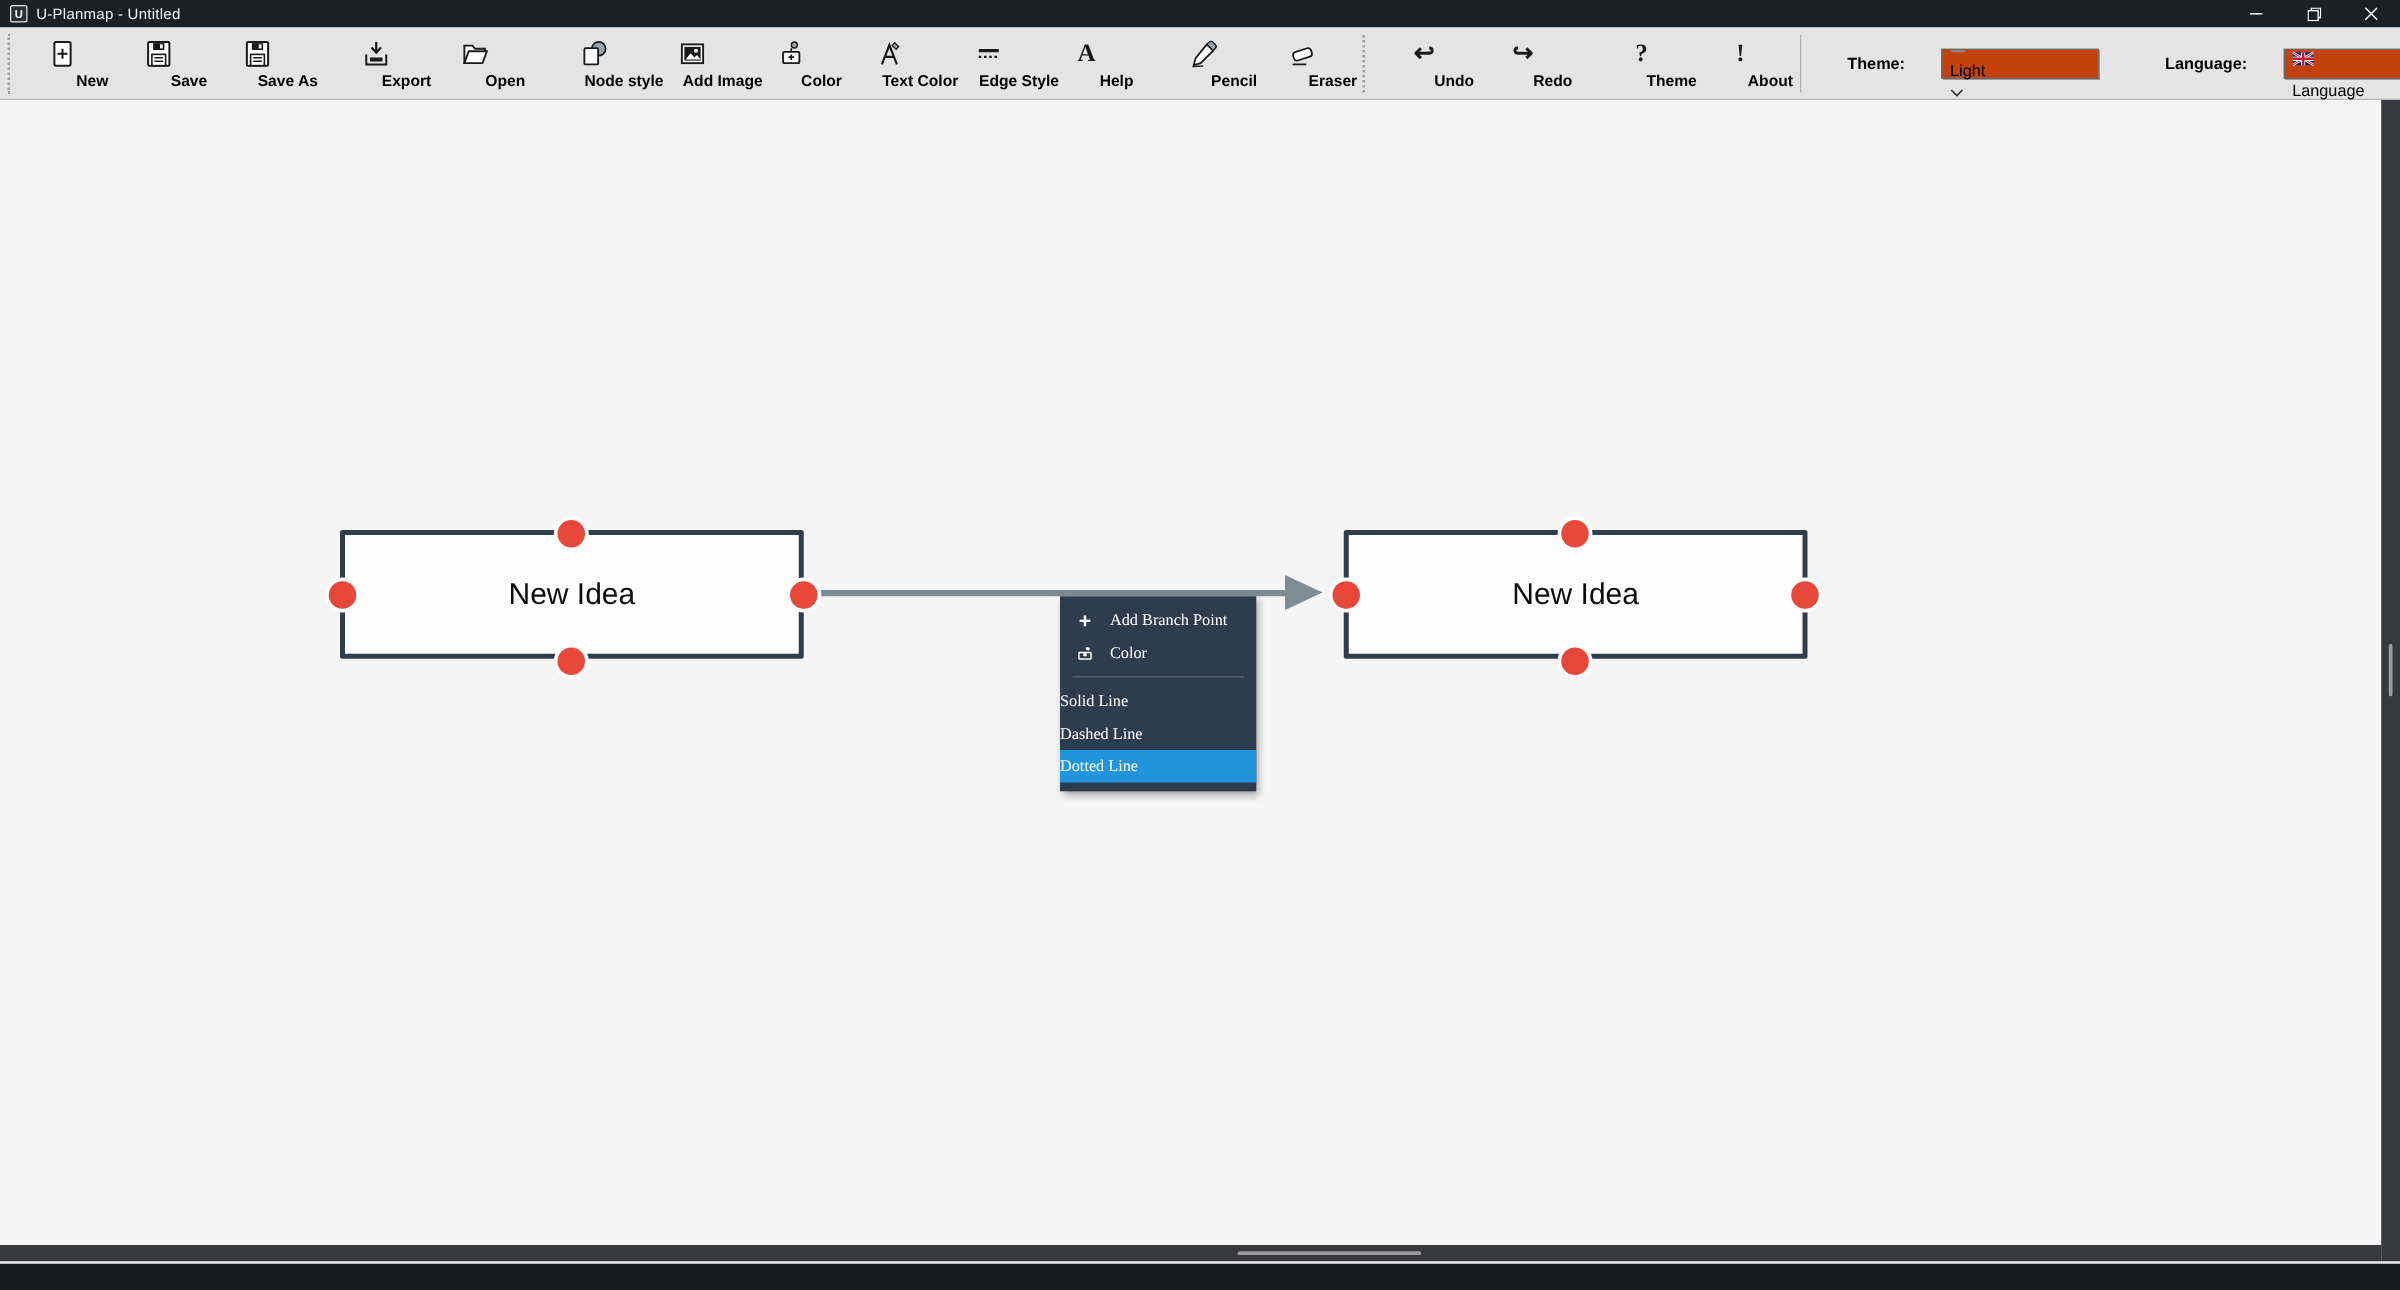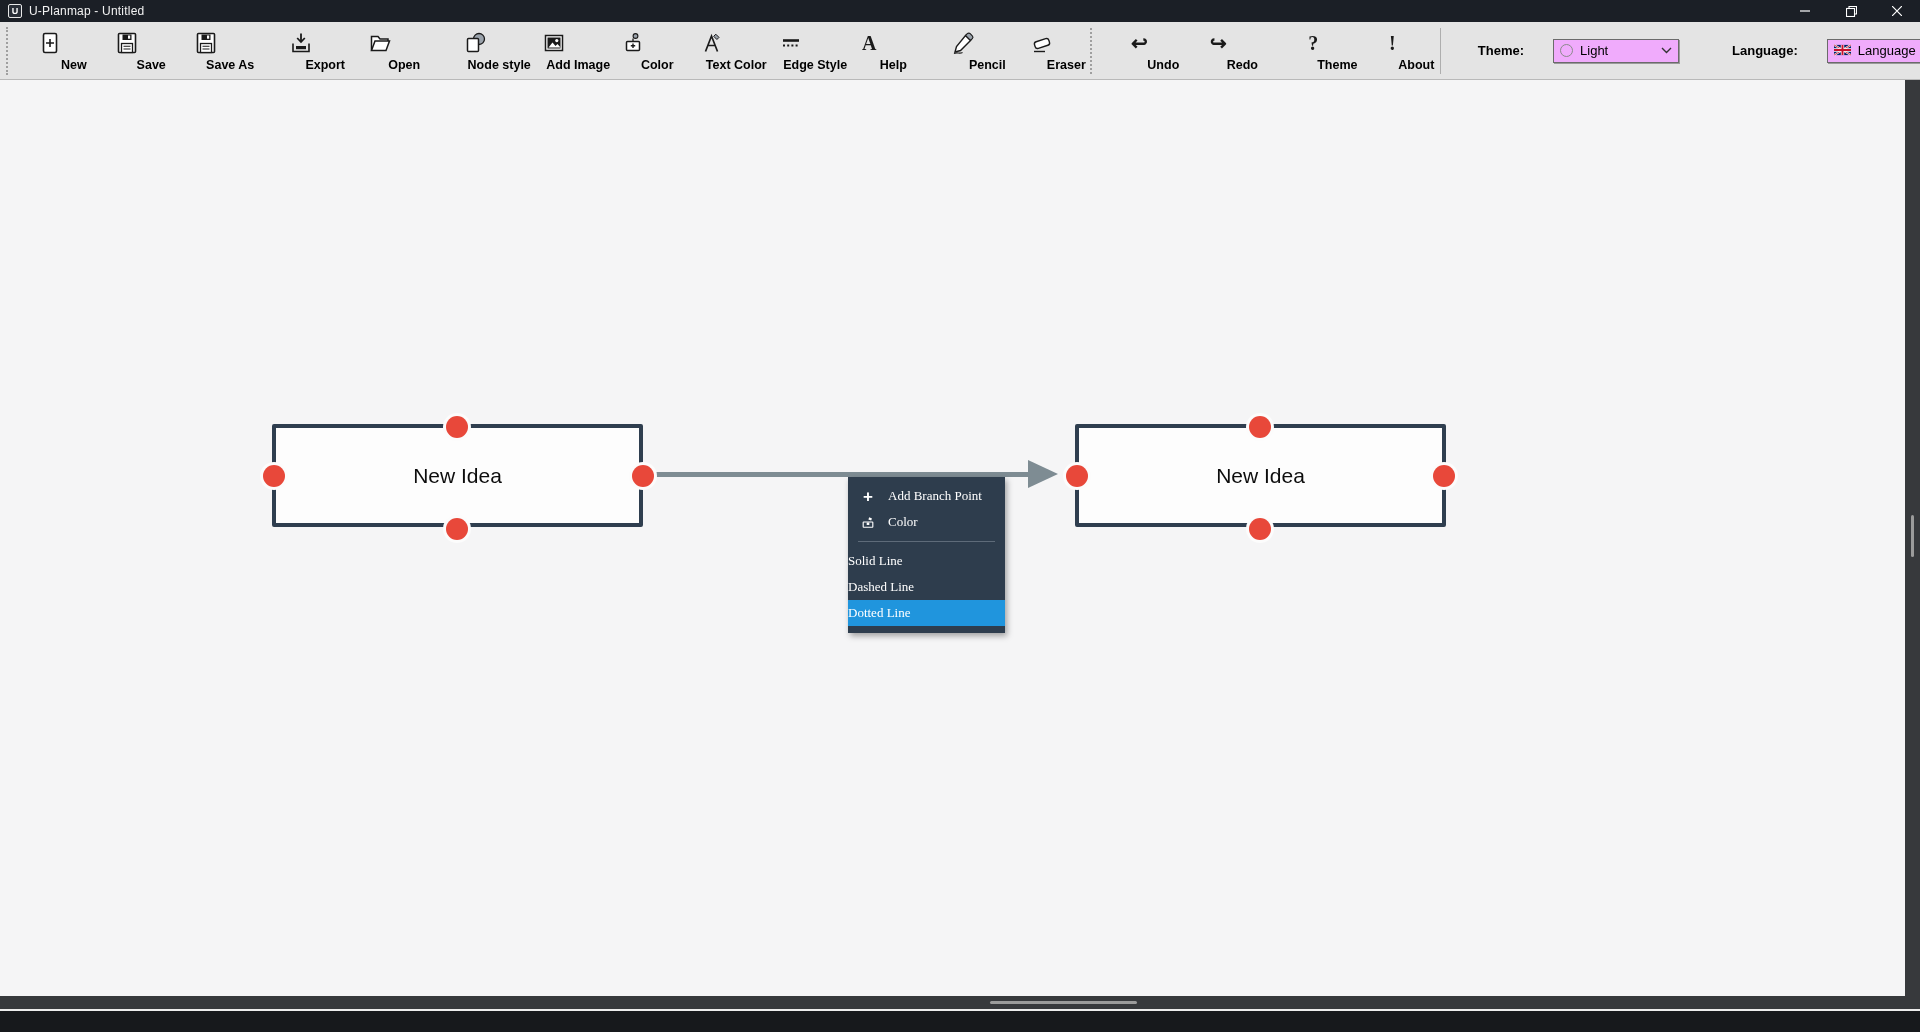--- a/index.html
+++ b/index.html
@@ -27,35 +27,35 @@
     justify-content:center; gap:2px; margin:0 1px; cursor:default; }
   .tbtn .ticon { height:27px; width:27px; display:flex; align-items:center; justify-content:center; }
   .tbtn .ticon svg { width:24px; height:24px; display:block; }
   .tbtn .tlabel { font-size:12.5px; font-weight:bold; color:#000; white-space:nowrap;margin-left:48px; }
   .glyph { font-size:20px; color:#1a1a1a; font-weight:bold; line-height:1; }
   .glyph.qmark { font-family:"Liberation Serif", serif; font-size:20px; }
   .sep { width:1px; height:46px; background:#aeaeae; margin:0 8px; }
   .sep.dotted { background:none; border-left:2px dotted #9f9f9f; }
   .combo-zone { margin-left:auto; display:flex; align-items:center; gap:29px; }
   .combo-label { font-size:13px; font-weight:bold; color:#000; }
-  .combo { height:24px; background:#f0abfc; border:1px solid #6b6b6b;
-    box-shadow:1px 1px 0 #9a9a9a; display:flex; align-items:center; padding:0 6px; gap:7px; }
+  .combo { height:24px; background:#c2410c; border:1px solid #6b6b6b;
+    box-shadow:1px 1px 0 #9a9a9a; display:flex; padding:0 6px; gap:7px;flex-direction:column; }
   .combo-theme { width:126px; margin-right:24px; }
   .combo-lang  { width:122px; }
   .combo .ctext { font-size:13px; color:#000; flex:1; }
   .combo .chev svg { display:block; }
   .circle-ico { width:13px; height:13px; border:1.4px solid #8a8a8a; border-radius:50%; }
 
   
   .canvas { position:absolute; left:0; top:80px; width:1905px; height:916px;
     background:#f5f5f6; overflow:hidden; }
   .node { position:absolute; width:371px; height:103px; background:#fdfdfd;
     border:4px solid #2f3e4f; border-radius:2px; display:flex; align-items:center;
     justify-content:center; z-index:2; }
-  .node-label { font-size:21px; color:#0d0d0d; }
+  .node-label { font-size:24px; color:#0d0d0d; }
   .node1 { left:272px; top:344px; }
   .node2 { left:1075px; top:344px; }
   .dot { position:absolute; width:22px; height:22px; border-radius:50%;
     background:#e8483a; box-shadow:0 0 0 3px #fcfcfc; z-index:5; }
 
   .edge-line { position:absolute; left:650px; top:392px; width:380px; height:5px;
     background:#7e8c93; z-index:1; }
   .edge-arrowhead { position:absolute; left:1028px; top:380px; width:0; height:0;
     border-top:14px solid transparent; border-bottom:14px solid transparent;
     border-left:30px solid #7e8c93; z-index:1; }

